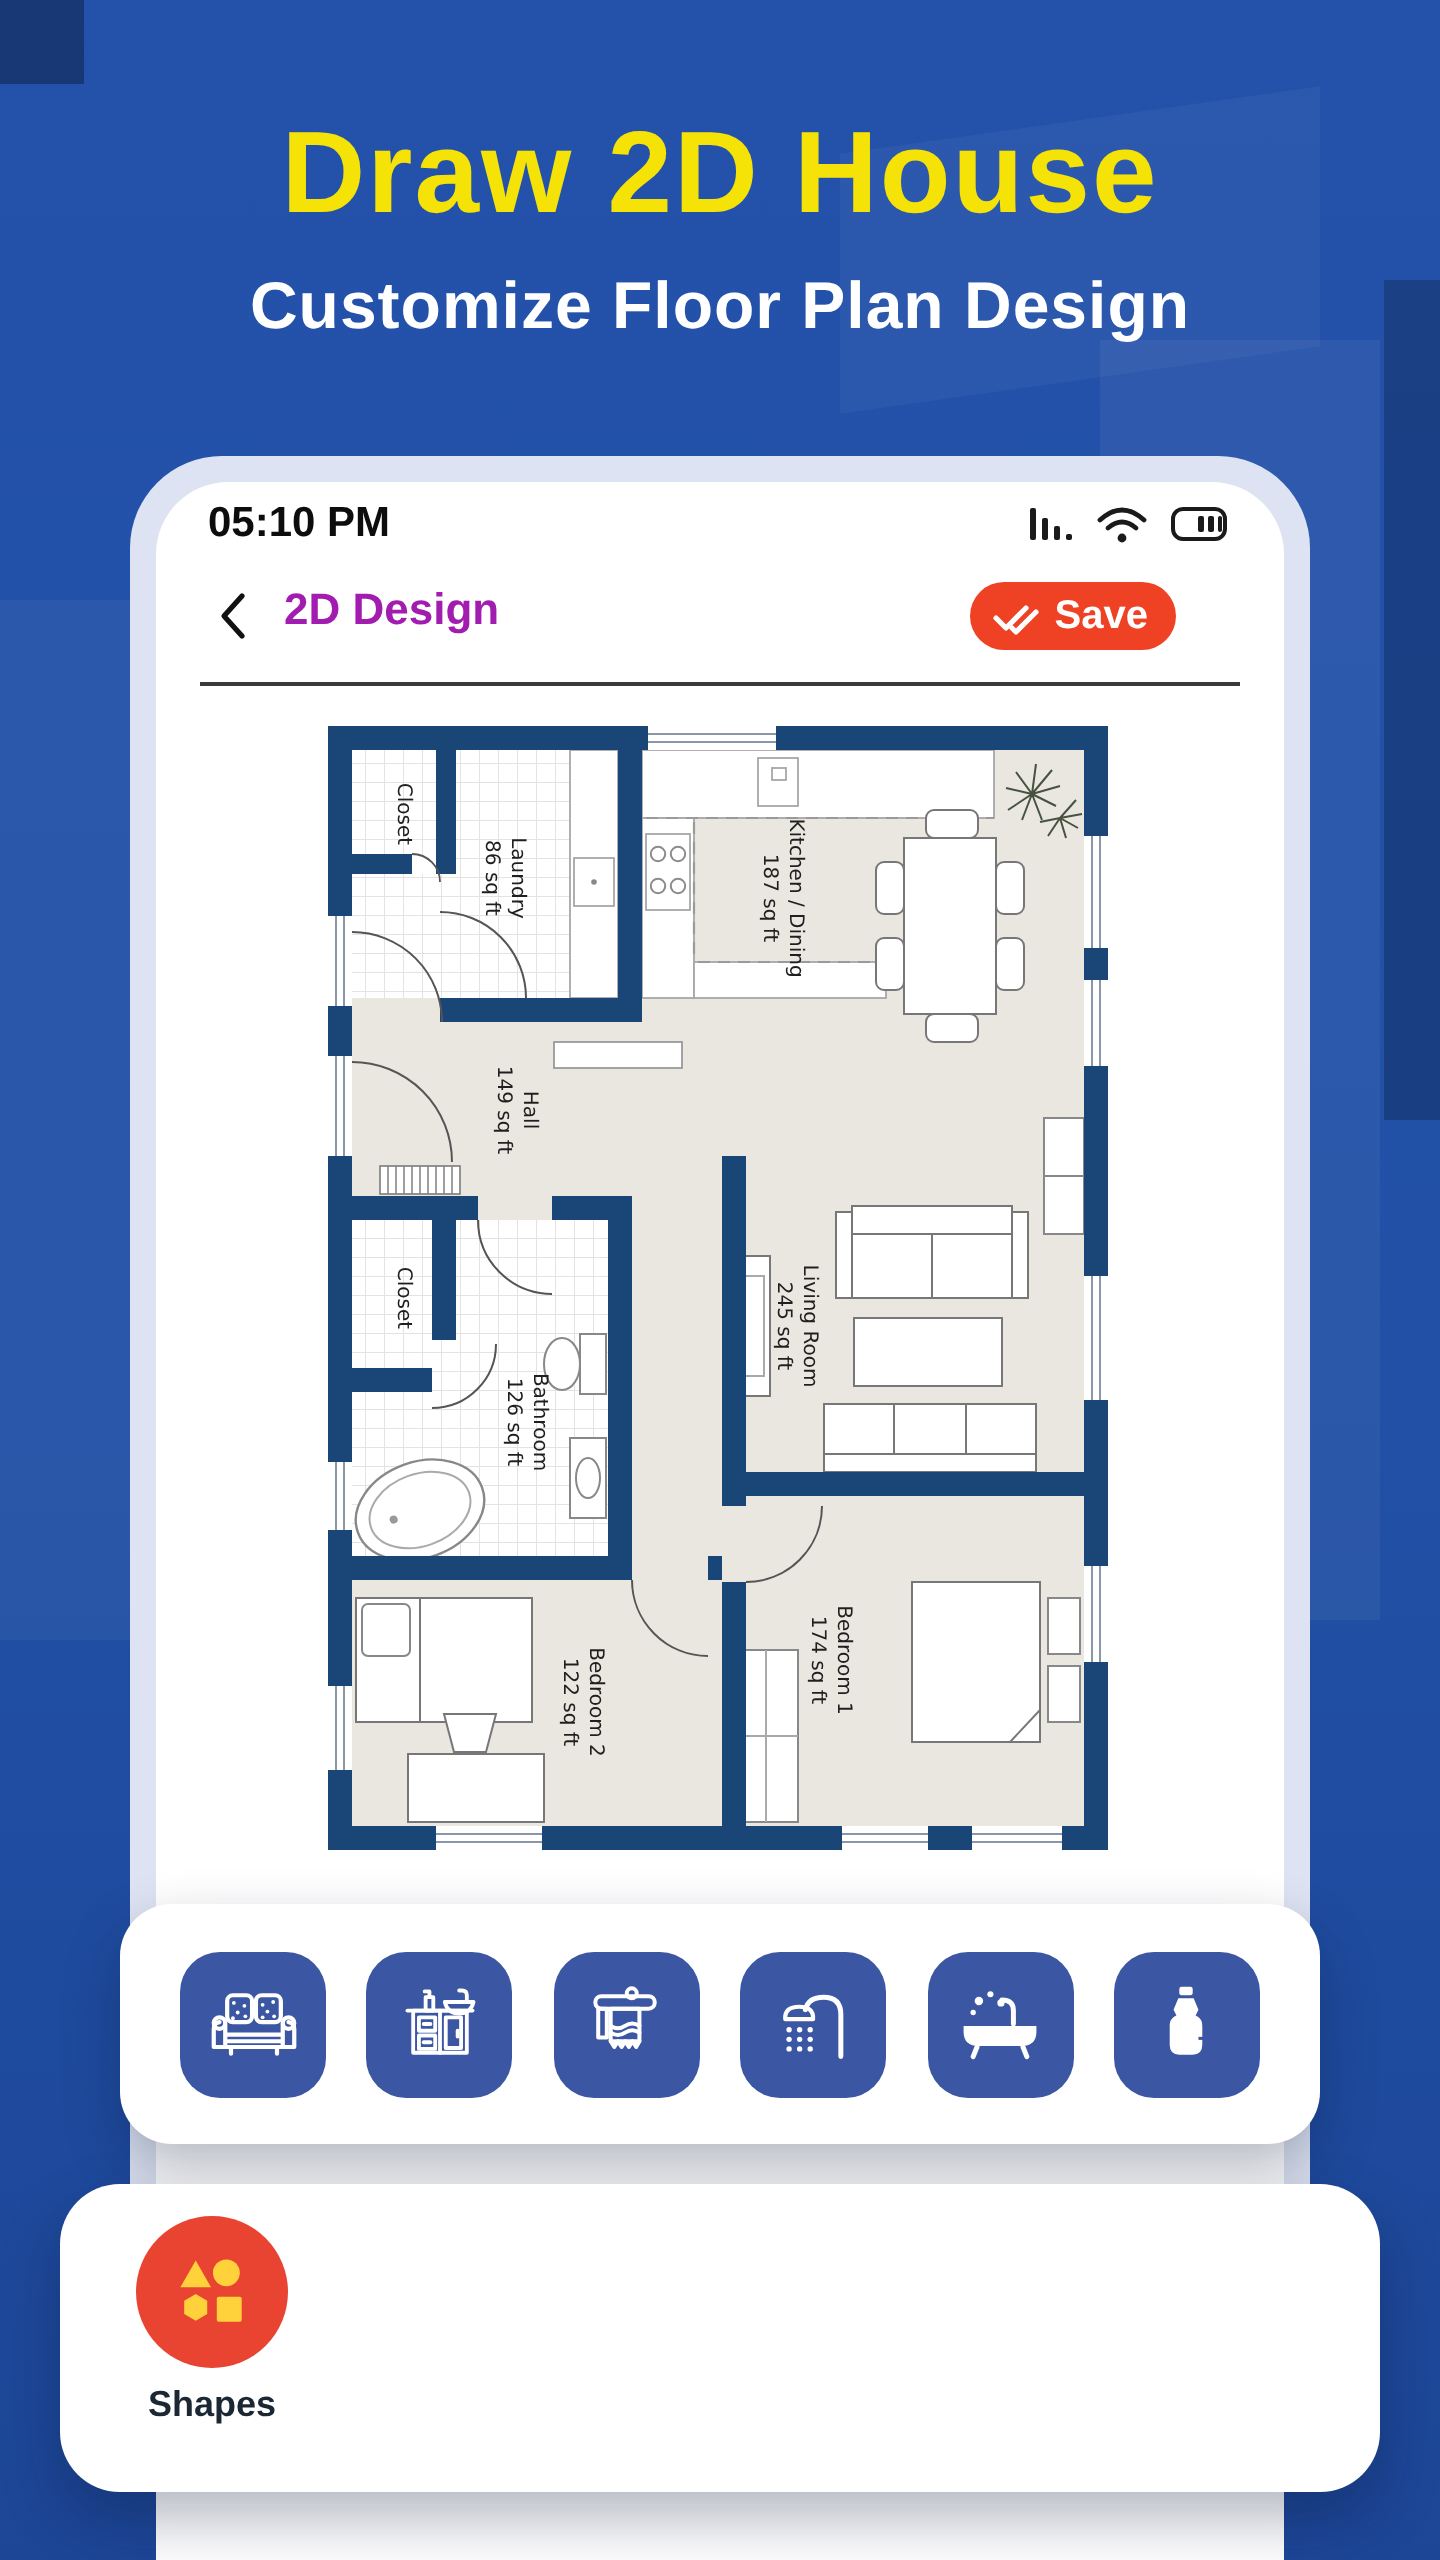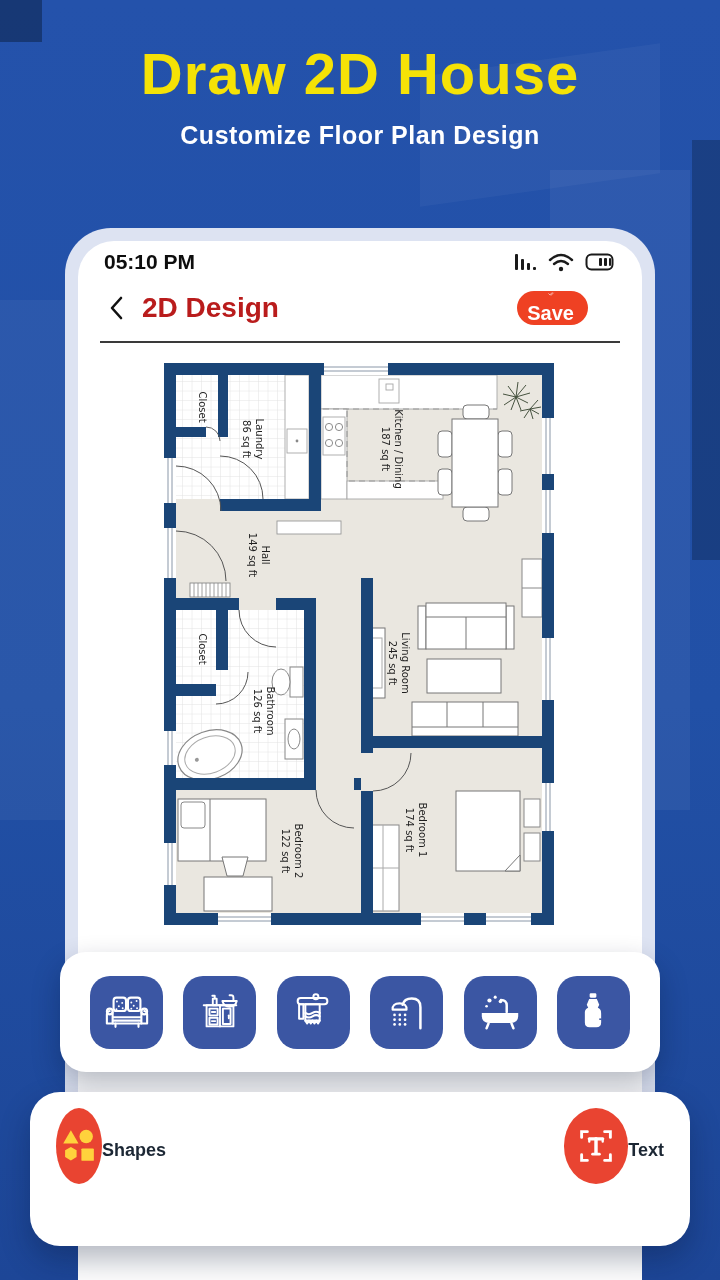--- a/index.html
+++ b/index.html
@@ -7,52 +7,52 @@
           font-family:"Liberation Sans",sans-serif;
           background:linear-gradient(180deg,#2452ab 0%,#2150a6 55%,#1d4697 100%);}
   .bgdec{position:absolute;inset:0;pointer-events:none;}
   .bgdec .d1{position:absolute;left:0;top:0;width:42px;height:42px;background:rgba(8,24,52,.45);}
   .bgdec .d2{position:absolute;right:0;top:140px;width:28px;height:420px;background:rgba(8,22,48,.30);}
   .bgdec .d3{position:absolute;right:30px;top:170px;width:140px;height:640px;background:rgba(255,255,255,.05);}
   .bgdec .d4{position:absolute;left:0;top:300px;width:70px;height:520px;background:rgba(255,255,255,.045);}
   .bgdec .d5{position:absolute;right:60px;top:60px;width:240px;height:130px;background:rgba(255,255,255,.04);transform:skewY(-8deg);}
 
   .hero{position:absolute;left:0;top:40px;width:720px;text-align:center;}
-  .hero h1{margin:0;font-size:58px;font-weight:bold;color:#f5e206;letter-spacing:1px;}
-  .hero h2{margin:14px 0 0 0;font-size:25px;font-weight:bold;color:#ffffff;letter-spacing:.5px;}
+  .hero h1{margin:13px;font-size:58px;font-weight:bold;color:#f5e206;letter-spacing:1px;}
+  .hero h2{margin:14px 0 0 0;font-size:33px;font-weight:bold;color:#ffffff;letter-spacing:.5px;}
 
   .phone{position:absolute;left:65px;top:228px;width:590px;height:928px;
          background:#dde3f2;border-radius:46px 46px 0 0;}
   .phone-inner{position:absolute;left:13px;top:13px;width:564px;height:1039px;
          background:#ffffff;border-radius:36px 36px 0 0;}
 
   .statusbar{position:absolute;left:24px;right:24px;top:6px;height:30px;}
   .statusbar .time{position:absolute;left:2px;top:3px;font-size:21px;font-weight:600;color:#0d0d0d;}
   .statusbar .sicons{position:absolute;right:2px;top:4px;display:flex;gap:10px;align-items:center;}
 
   .appbar{position:absolute;left:24px;right:24px;top:50px;height:36px;}
   .backbtn{position:absolute;left:0;top:3px;width:30px;height:30px;background:none;border:none;padding:0;cursor:pointer;}
-  .appbar .title{position:absolute;left:40px;top:1px;font-size:28px;font-weight:bold;color:#b91c1c;}
+  .appbar .title{position:absolute;left:40px;top:1px;font-size:22px;font-weight:bold;color:#a21caf;}
   .savebtn{position:absolute;right:30px;top:0;height:34px;padding:0 14px 0 10px;display:flex;align-items:center;gap:6px;
-           background:#ef4123;border:none;border-radius:17px;cursor:pointer;flex-direction:column;}
+           background:#ef4123;border:none;border-radius:17px;cursor:pointer;}
   .savebtn span{color:#fff;font-size:20px;font-weight:600;}
   .hdivider{position:absolute;left:22px;right:22px;top:100px;height:2px;background:#3a3a3a;}
 
   .plan{position:absolute;left:86px;top:122px;width:390px;height:562px;}
 
   .ftoolbar{position:absolute;left:60px;top:952px;width:600px;height:120px;background:#ffffff;border-radius:26px;
             box-shadow:0 12px 28px rgba(8,20,50,.30);display:flex;align-items:center;justify-content:space-between;
             padding:0 30px;box-sizing:border-box;}
   .ftile{width:73px;height:73px;border-radius:20px;background:#3b56a3;border:none;cursor:pointer;
          display:flex;align-items:center;justify-content:center;padding:0;}
 
   .toolspanel{position:absolute;left:30px;top:1092px;width:660px;height:154px;background:#ffffff;border-radius:30px;
               box-shadow:0 14px 30px rgba(8,20,50,.30);display:flex;align-items:flex-start;justify-content:space-between;
               padding:16px 26px 0 26px;box-sizing:border-box;}
-  .tool{display:flex;align-items:center;width:100px;}
+  .tool{display:flex;flex-direction:column;align-items:center;width:100px;}
   .tcircle{width:76px;height:76px;border-radius:50%;background:#e94431;border:none;cursor:pointer;
            display:flex;align-items:center;justify-content:center;padding:0;}
   .tool .tlabel{margin-top:8px;font-size:18px;font-weight:600;color:#1c2734;}
 </style>
 </head>
 <body>
 
 <div class="screen">
 
   <div class="bgdec">
@@ -396,33 +396,17 @@
             <circle cx="31.5" cy="14" r="7"></circle>
             <polygon points="15.5,25 21.5,28.5 21.5,35.5 15.5,39 9.5,35.5 9.5,28.5"></polygon>
             <rect x="26.5" y="26.5" width="13" height="13" rx="1"></rect>
           </g>
         </svg>
       </button>
       <span class="tlabel">Shapes</span>
     </div>
 
 
-    <div class="tool">
-      <button class="tcircle">
-        <svg width="46" height="46" viewBox="0 0 48 48">
-          <g fill="none" stroke="#fff" stroke-width="3" stroke-linecap="round">
-            <path d="M9,15 V9 H15 M33,9 H39 V15 M39,33 V39 H33 M15,39 H9 V33"></path>
-          </g>
-          <g fill="none" stroke="#fff" stroke-linecap="round">
-            <path d="M17,16.5 H31" stroke-width="3.4"></path>
-            <path d="M17,16.5 v3 M31,16.5 v3" stroke-width="2.4"></path>
-            <path d="M24,16.5 V31.5" stroke-width="3.6"></path>
-            <path d="M20.5,32.5 H27.5" stroke-width="3"></path>
-          </g>
-        </svg>
-      </button>
-      <span class="tlabel">Text</span>
-    </div>
 
 
 
   </div>
 </div>
 
 </body></html>

